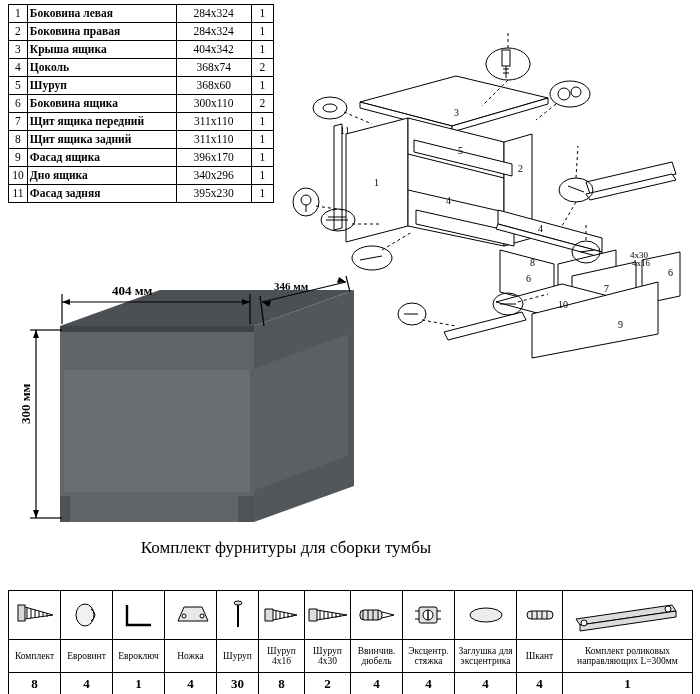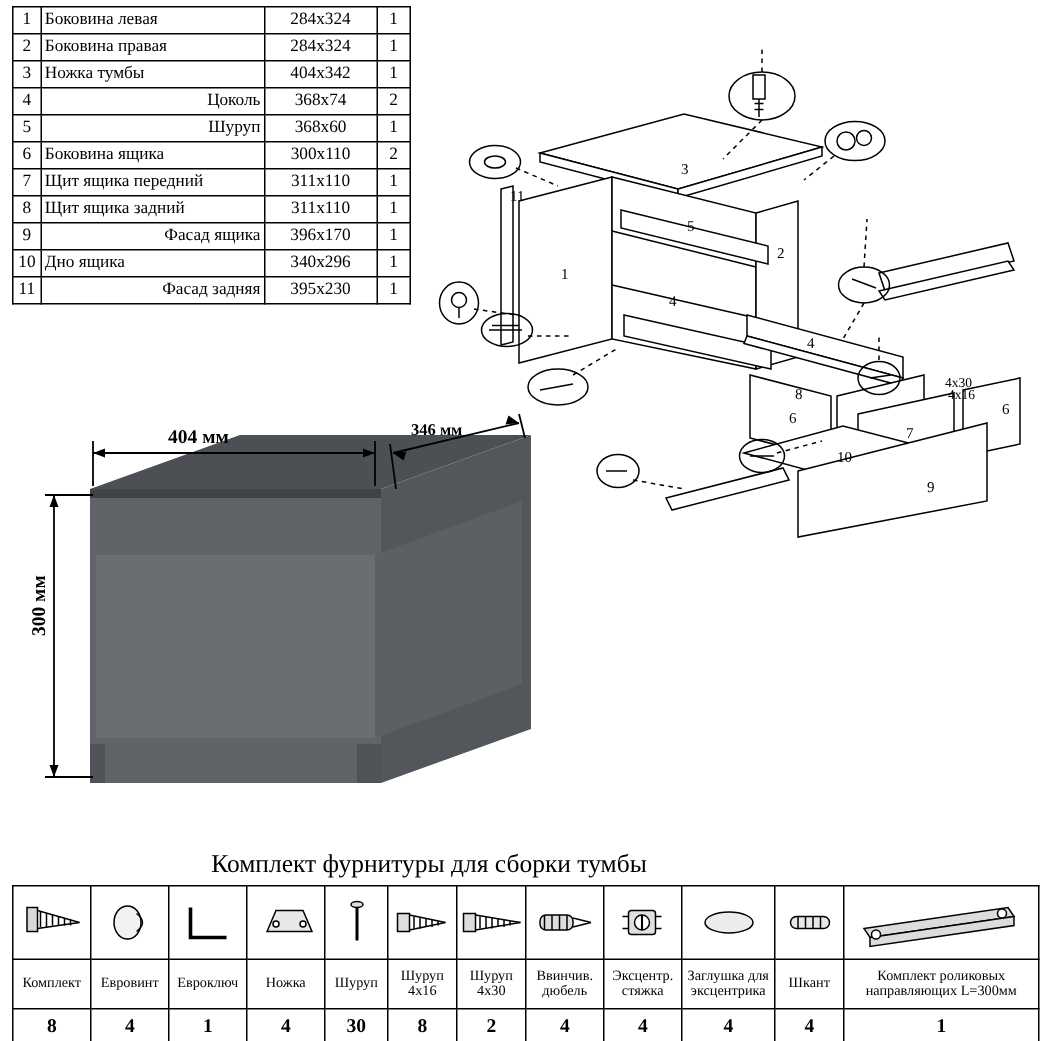--- a/index.html
+++ b/index.html
@@ -19,40 +19,40 @@
     border-collapse:collapse;
     font-size:11.5px;
   }
   .parts-table td{
     border:1px solid #000;
     height:17px;
     padding:0 2px;
     line-height:15px;
   }
   .pt-num{width:14px;text-align:center;}
-  .pt-name{width:150px;text-align:left;padding-left:4px;}
-  .pt-name.center{text-align:right;}
+  .pt-name{width:150px;text-align:left;padding-left:4px;font-weight:bold;}
+  .pt-name.center{text-align:left;}
   .pt-size{width:72px;text-align:center;margin-top:48px;}
   .pt-qty{width:18px;text-align:center;}
 
   
   .exploded{
     position:absolute;left:286px;top:14px;width:408px;height:348px;
   }
   .exploded svg{display:block;}
 
   
   .render{
     position:absolute;left:16px;top:268px;width:380px;height:290px;
   }
   .render svg{display:block;}
 
   
   .hw-title{
-    position:absolute;left:0;top:566px;width:572px;text-align:center;
+    position:absolute;left:0;top:538px;width:572px;text-align:center;
     font-size:17px;
   }
 
   
   .hw-table{
     position:absolute;left:8px;top:590px;width:684px;
     border-collapse:collapse;
     table-layout:fixed;
   }
   .hw-table td{border:1px solid #000;}
@@ -76,21 +76,21 @@
         <td class="pt-qty">1</td>
       </tr>
       <tr>
         <td class="pt-num">2</td>
         <td class="pt-name">Боковина правая</td>
         <td class="pt-size">284х324</td>
         <td class="pt-qty">1</td>
       </tr>
       <tr>
         <td class="pt-num">3</td>
-        <td class="pt-name">Ножка тумбы</td>
+        <td class="pt-name">Крыша ящика</td>
         <td class="pt-size">404х342</td>
         <td class="pt-qty">1</td>
       </tr>
       <tr>
         <td class="pt-num">4</td>
         <td class="pt-name center">Цоколь</td>
         <td class="pt-size">368х74</td>
         <td class="pt-qty">2</td>
       </tr>
       <tr>

